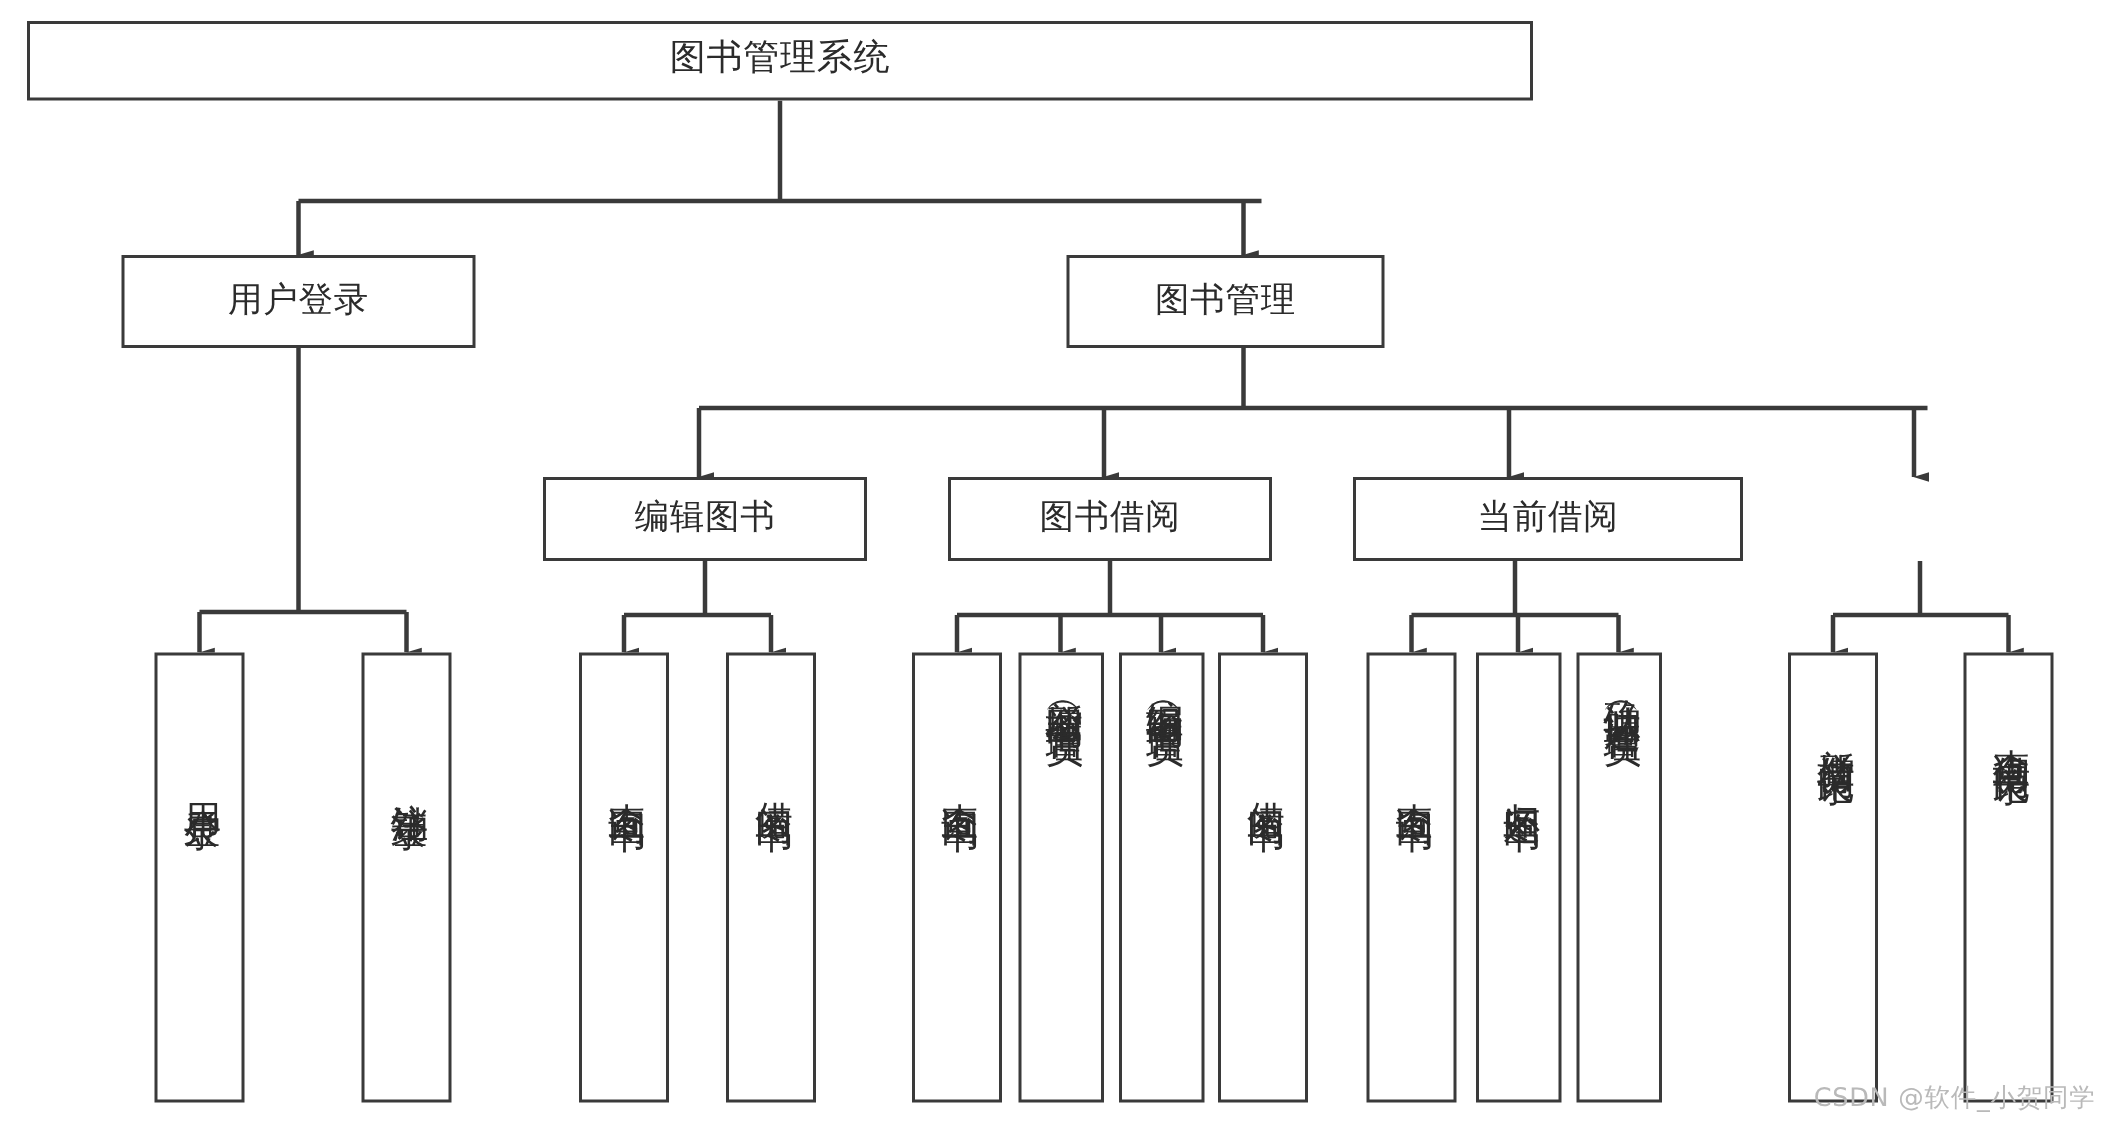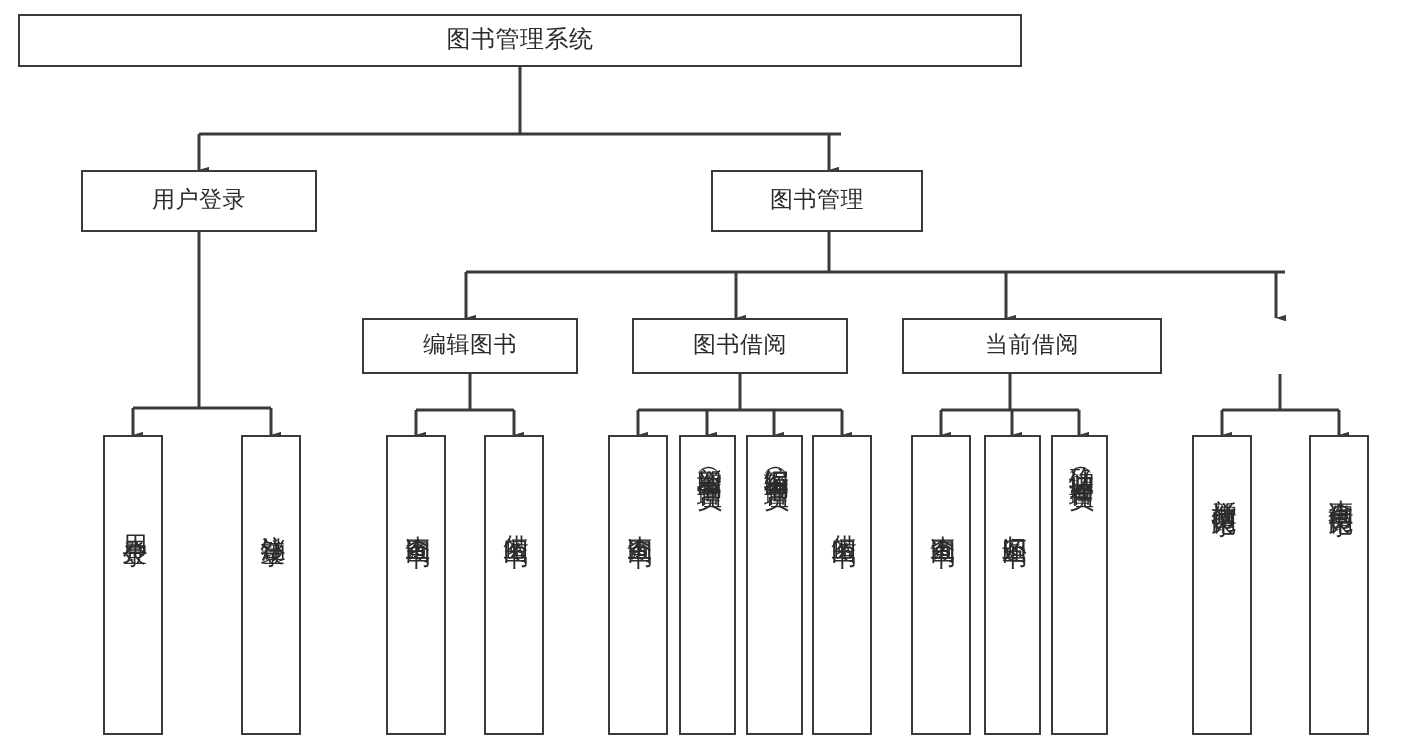--- a/index.html
+++ b/index.html
@@ -189,13 +189,14 @@
     <span class="label">确认归还（管理员）</span>
   </div>
 
   <div class="node vert" style="left:1192px; top:435px; width:60px; height:300px; padding-top:42px;">
     <span class="label">新增借阅记录</span>
   </div>
   <div class="node vert" style="left:1309px; top:435px; width:60px; height:300px; padding-top:42px;">
     <span class="label">查询借阅记录</span>
   </div>
 
+  <div class="watermark">CSDN @软件_小贺同学</div>
 </div>
 
 </body></html>

